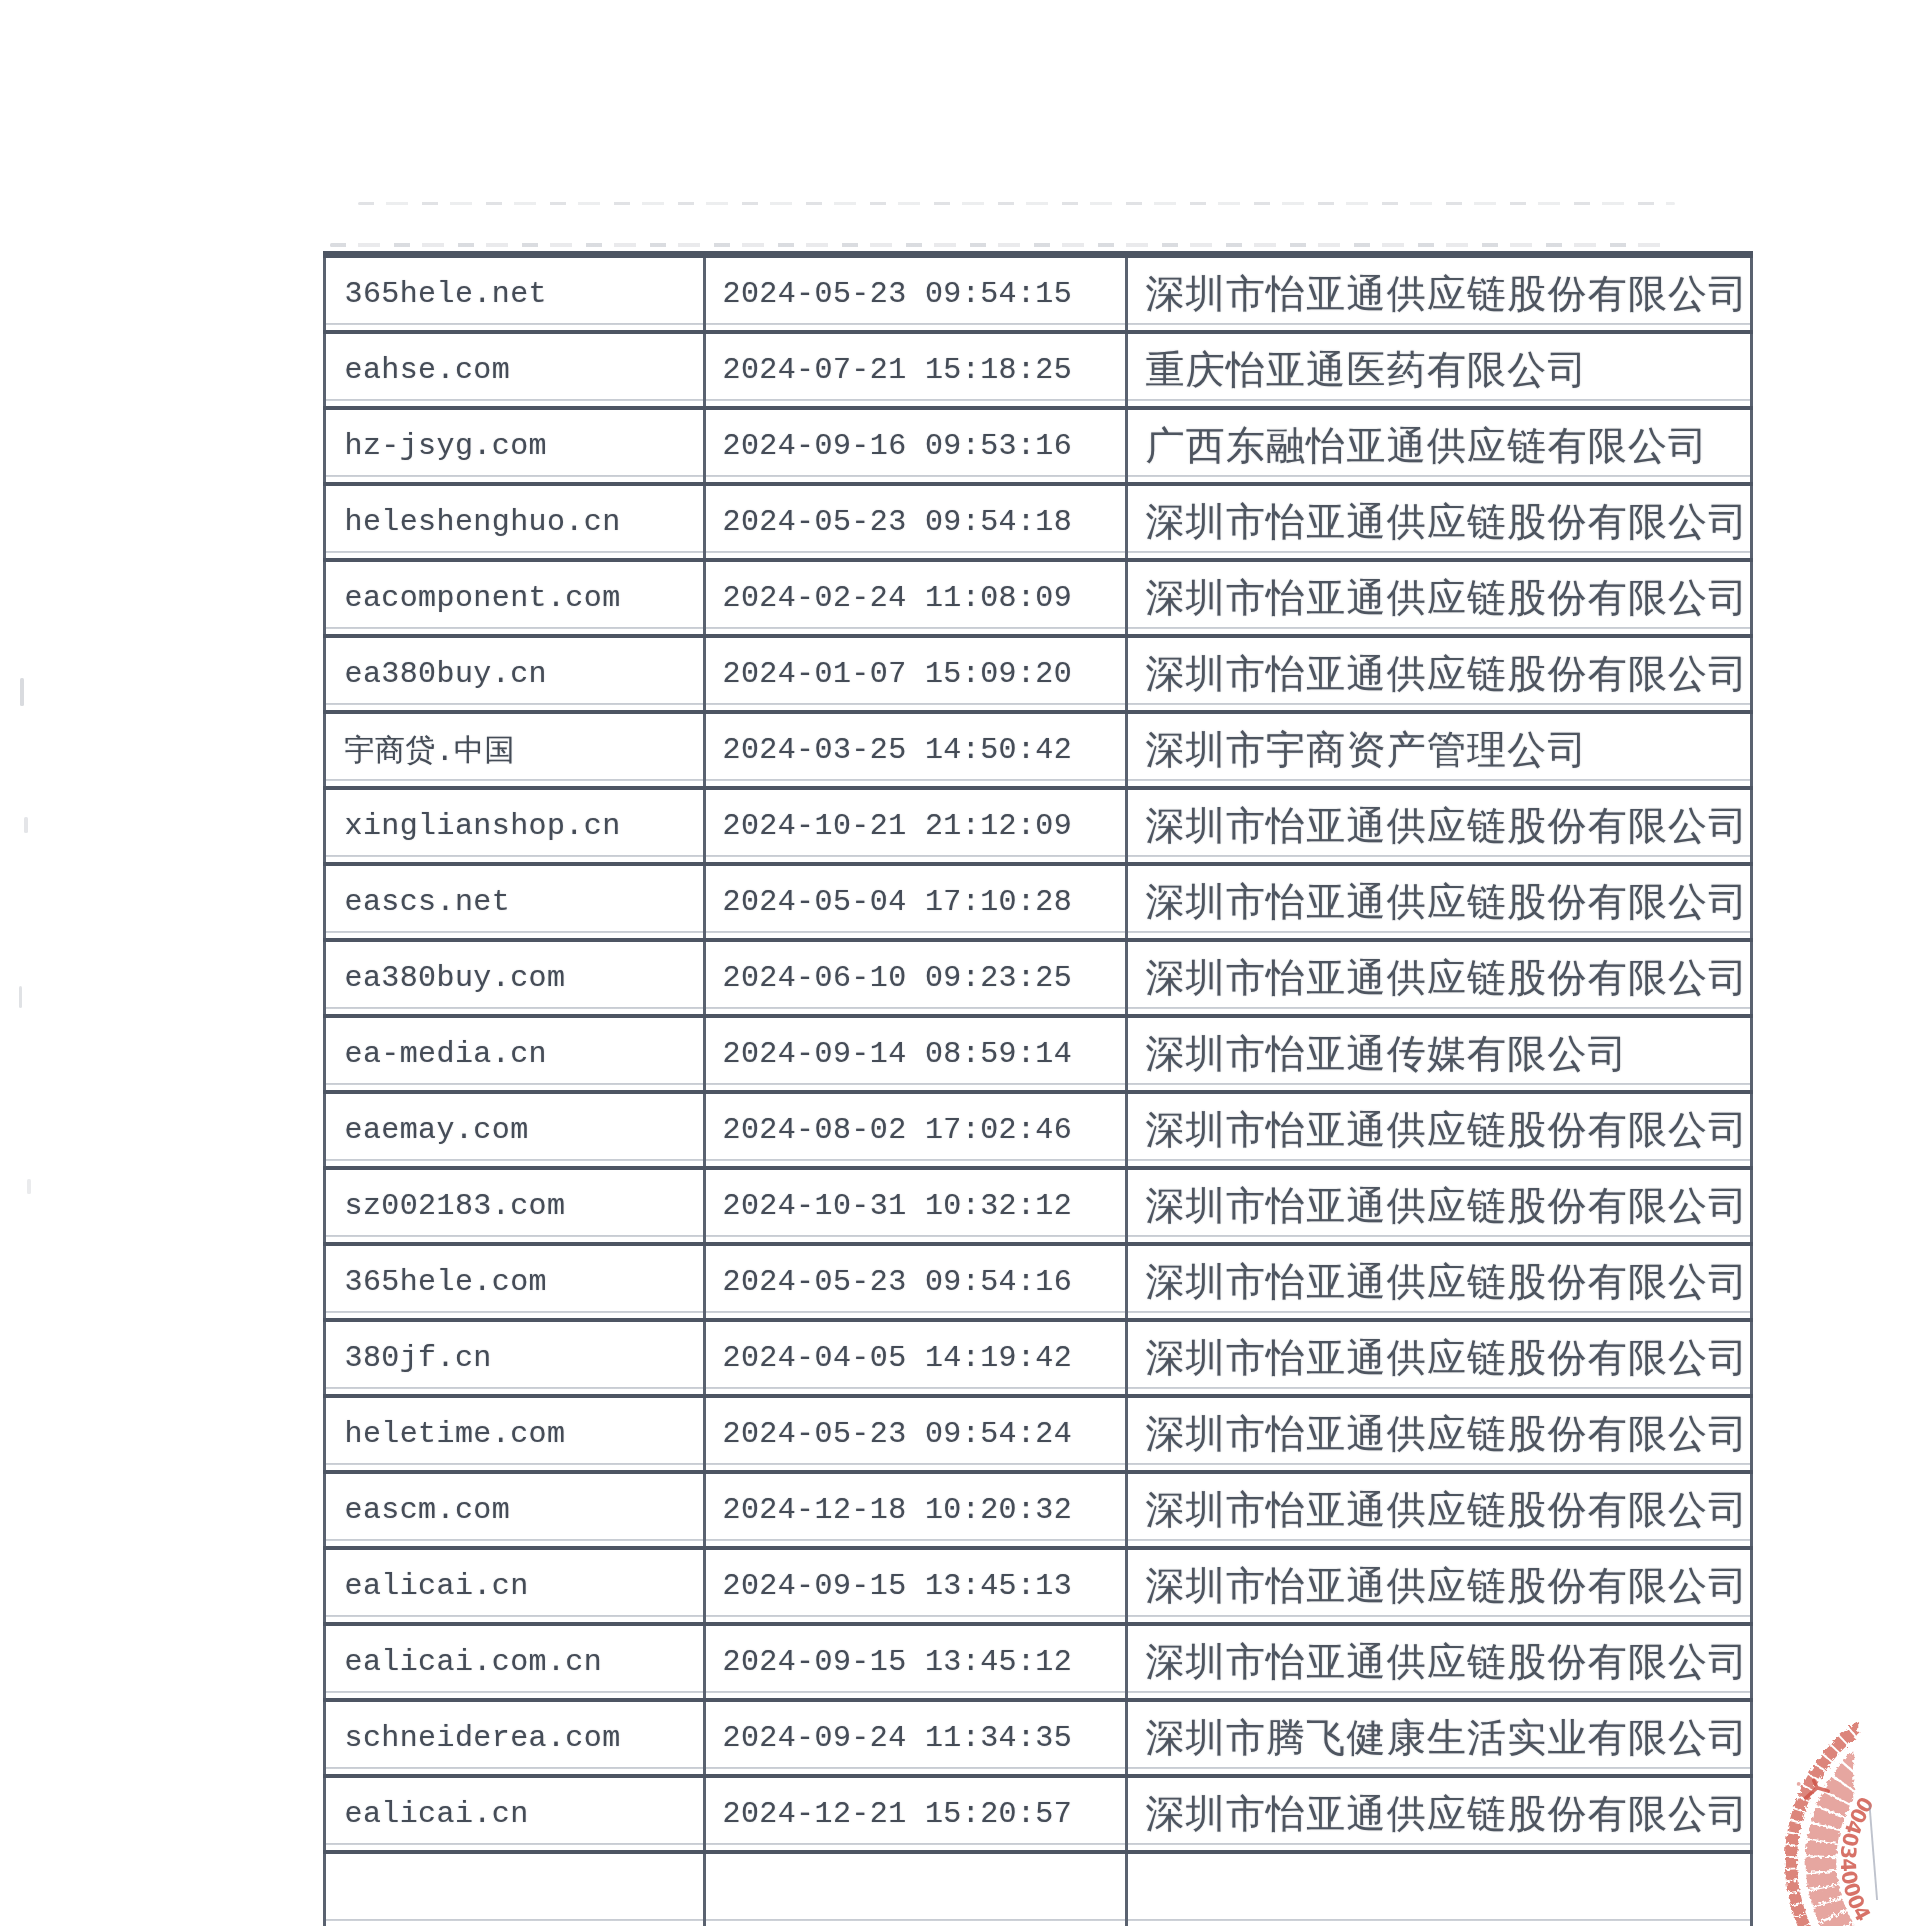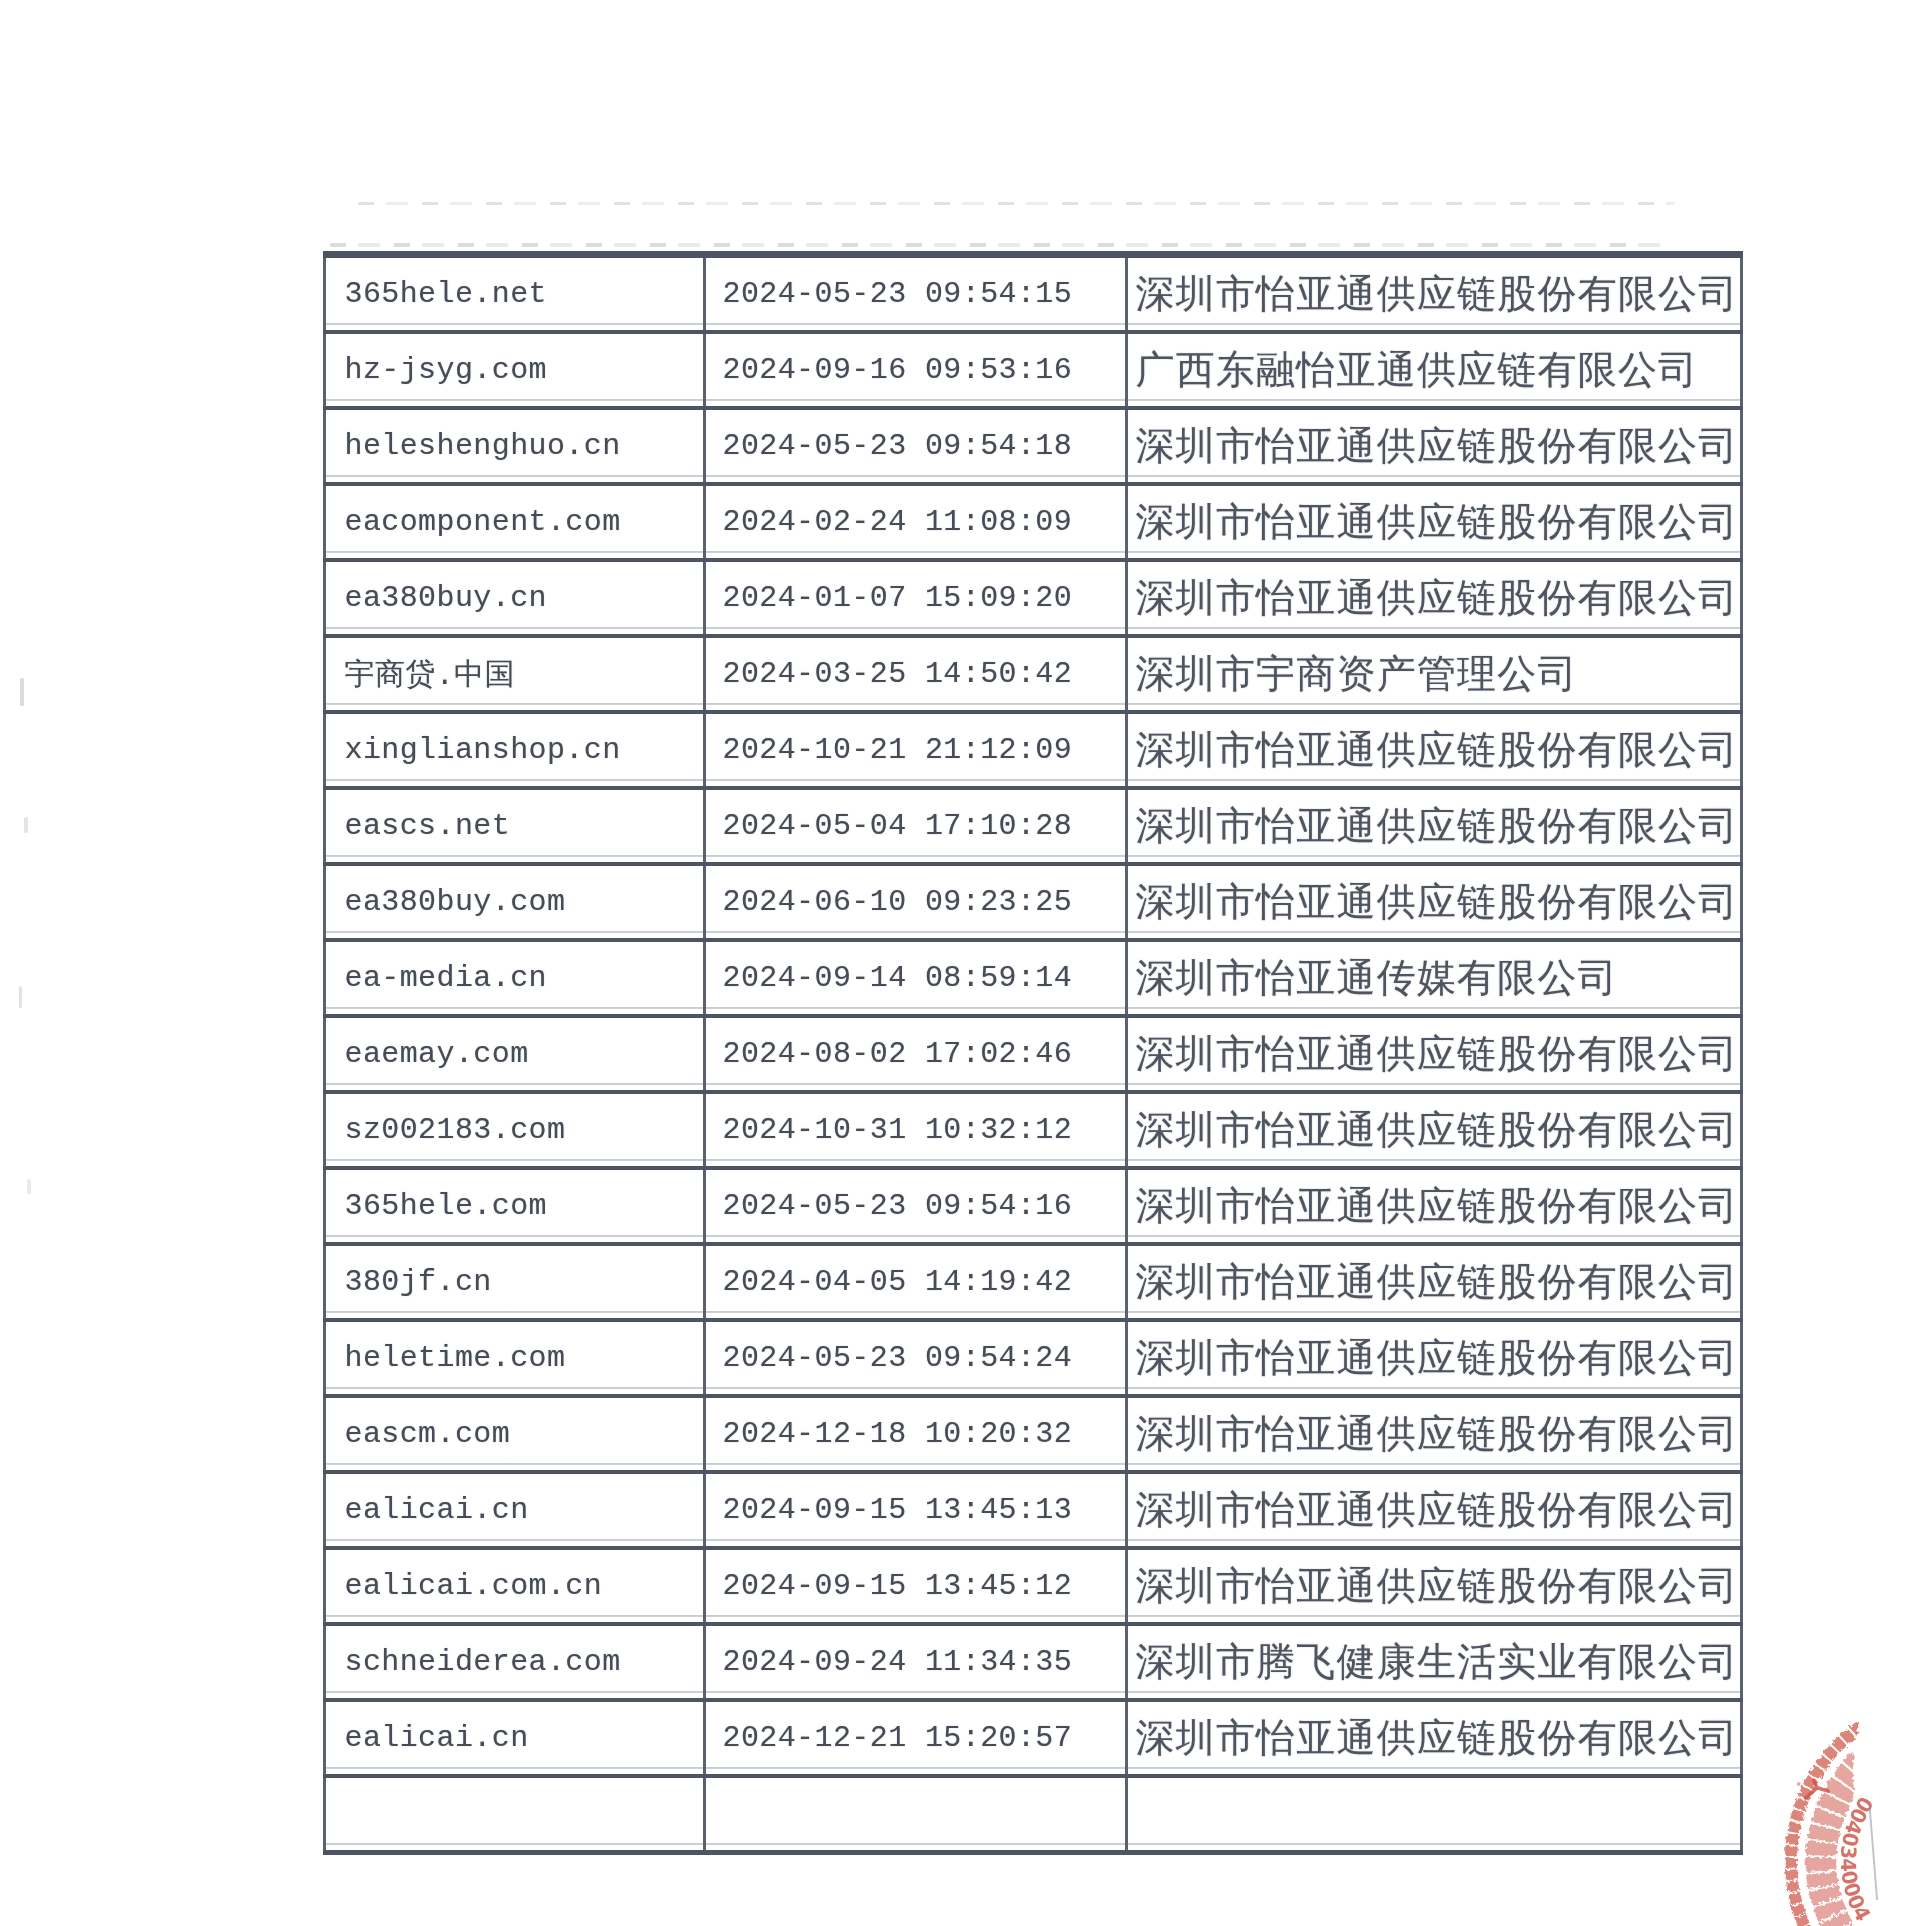--- a/index.html
+++ b/index.html
@@ -55,21 +55,21 @@
     
     background-image: linear-gradient(rgba(154,162,175,.55), rgba(154,162,175,.55));
     background-size: 100% 1.9px;
     background-repeat: no-repeat;
     background-position: 0 calc(100% - 5px);
     overflow: hidden;
     white-space: nowrap;
   }
   td.c1 { width: 357px;  padding-left: 18.5px; }
   td.c2 { width: 401px; padding-left: 17px; }
-  td.c3 { width: 574px; padding-left: 8px;  }
+  td.c3 { width: 574px; padding-left: 18px;  }
   .mono {
     font-family: "Liberation Mono", monospace;
     font-size: 30px;
     color: var(--ink);
     text-shadow: 0 0 1.2px rgba(69,76,87,.38);
     letter-spacing: 0.4px;
   }
   .cjk {
     font-family: "Liberation Serif", serif;
     font-size: 39px;
@@ -108,20 +108,25 @@
         <col style="width:574px">
     </colgroup>
     <tbody id="table-body">
     <tr>
       <td class="c1"><span class="mono">365hele.net</span></td>
       <td class="c2"><span class="mono">2024-05-23 09:54:15</span></td>
       <td class="c3"><span class="cjk">深圳市怡亚通供应链股份有限公司</span></td>
     </tr>
 
 
+    <tr>
+      <td class="c1"><span class="mono">eahse.com</span></td>
+      <td class="c2"><span class="mono">2024-07-21 15:18:25</span></td>
+      <td class="c3"><span class="cjk">重庆怡亚通医药有限公司</span></td>
+    </tr>
 
     <tr>
       <td class="c1"><span class="mono">hz-jsyg.com</span></td>
       <td class="c2"><span class="mono">2024-09-16 09:53:16</span></td>
       <td class="c3"><span class="cjk">广西东融怡亚通供应链有限公司</span></td>
     </tr>
 
     <tr>
       <td class="c1"><span class="mono">heleshenghuo.cn</span></td>
       <td class="c2"><span class="mono">2024-05-23 09:54:18</span></td>

